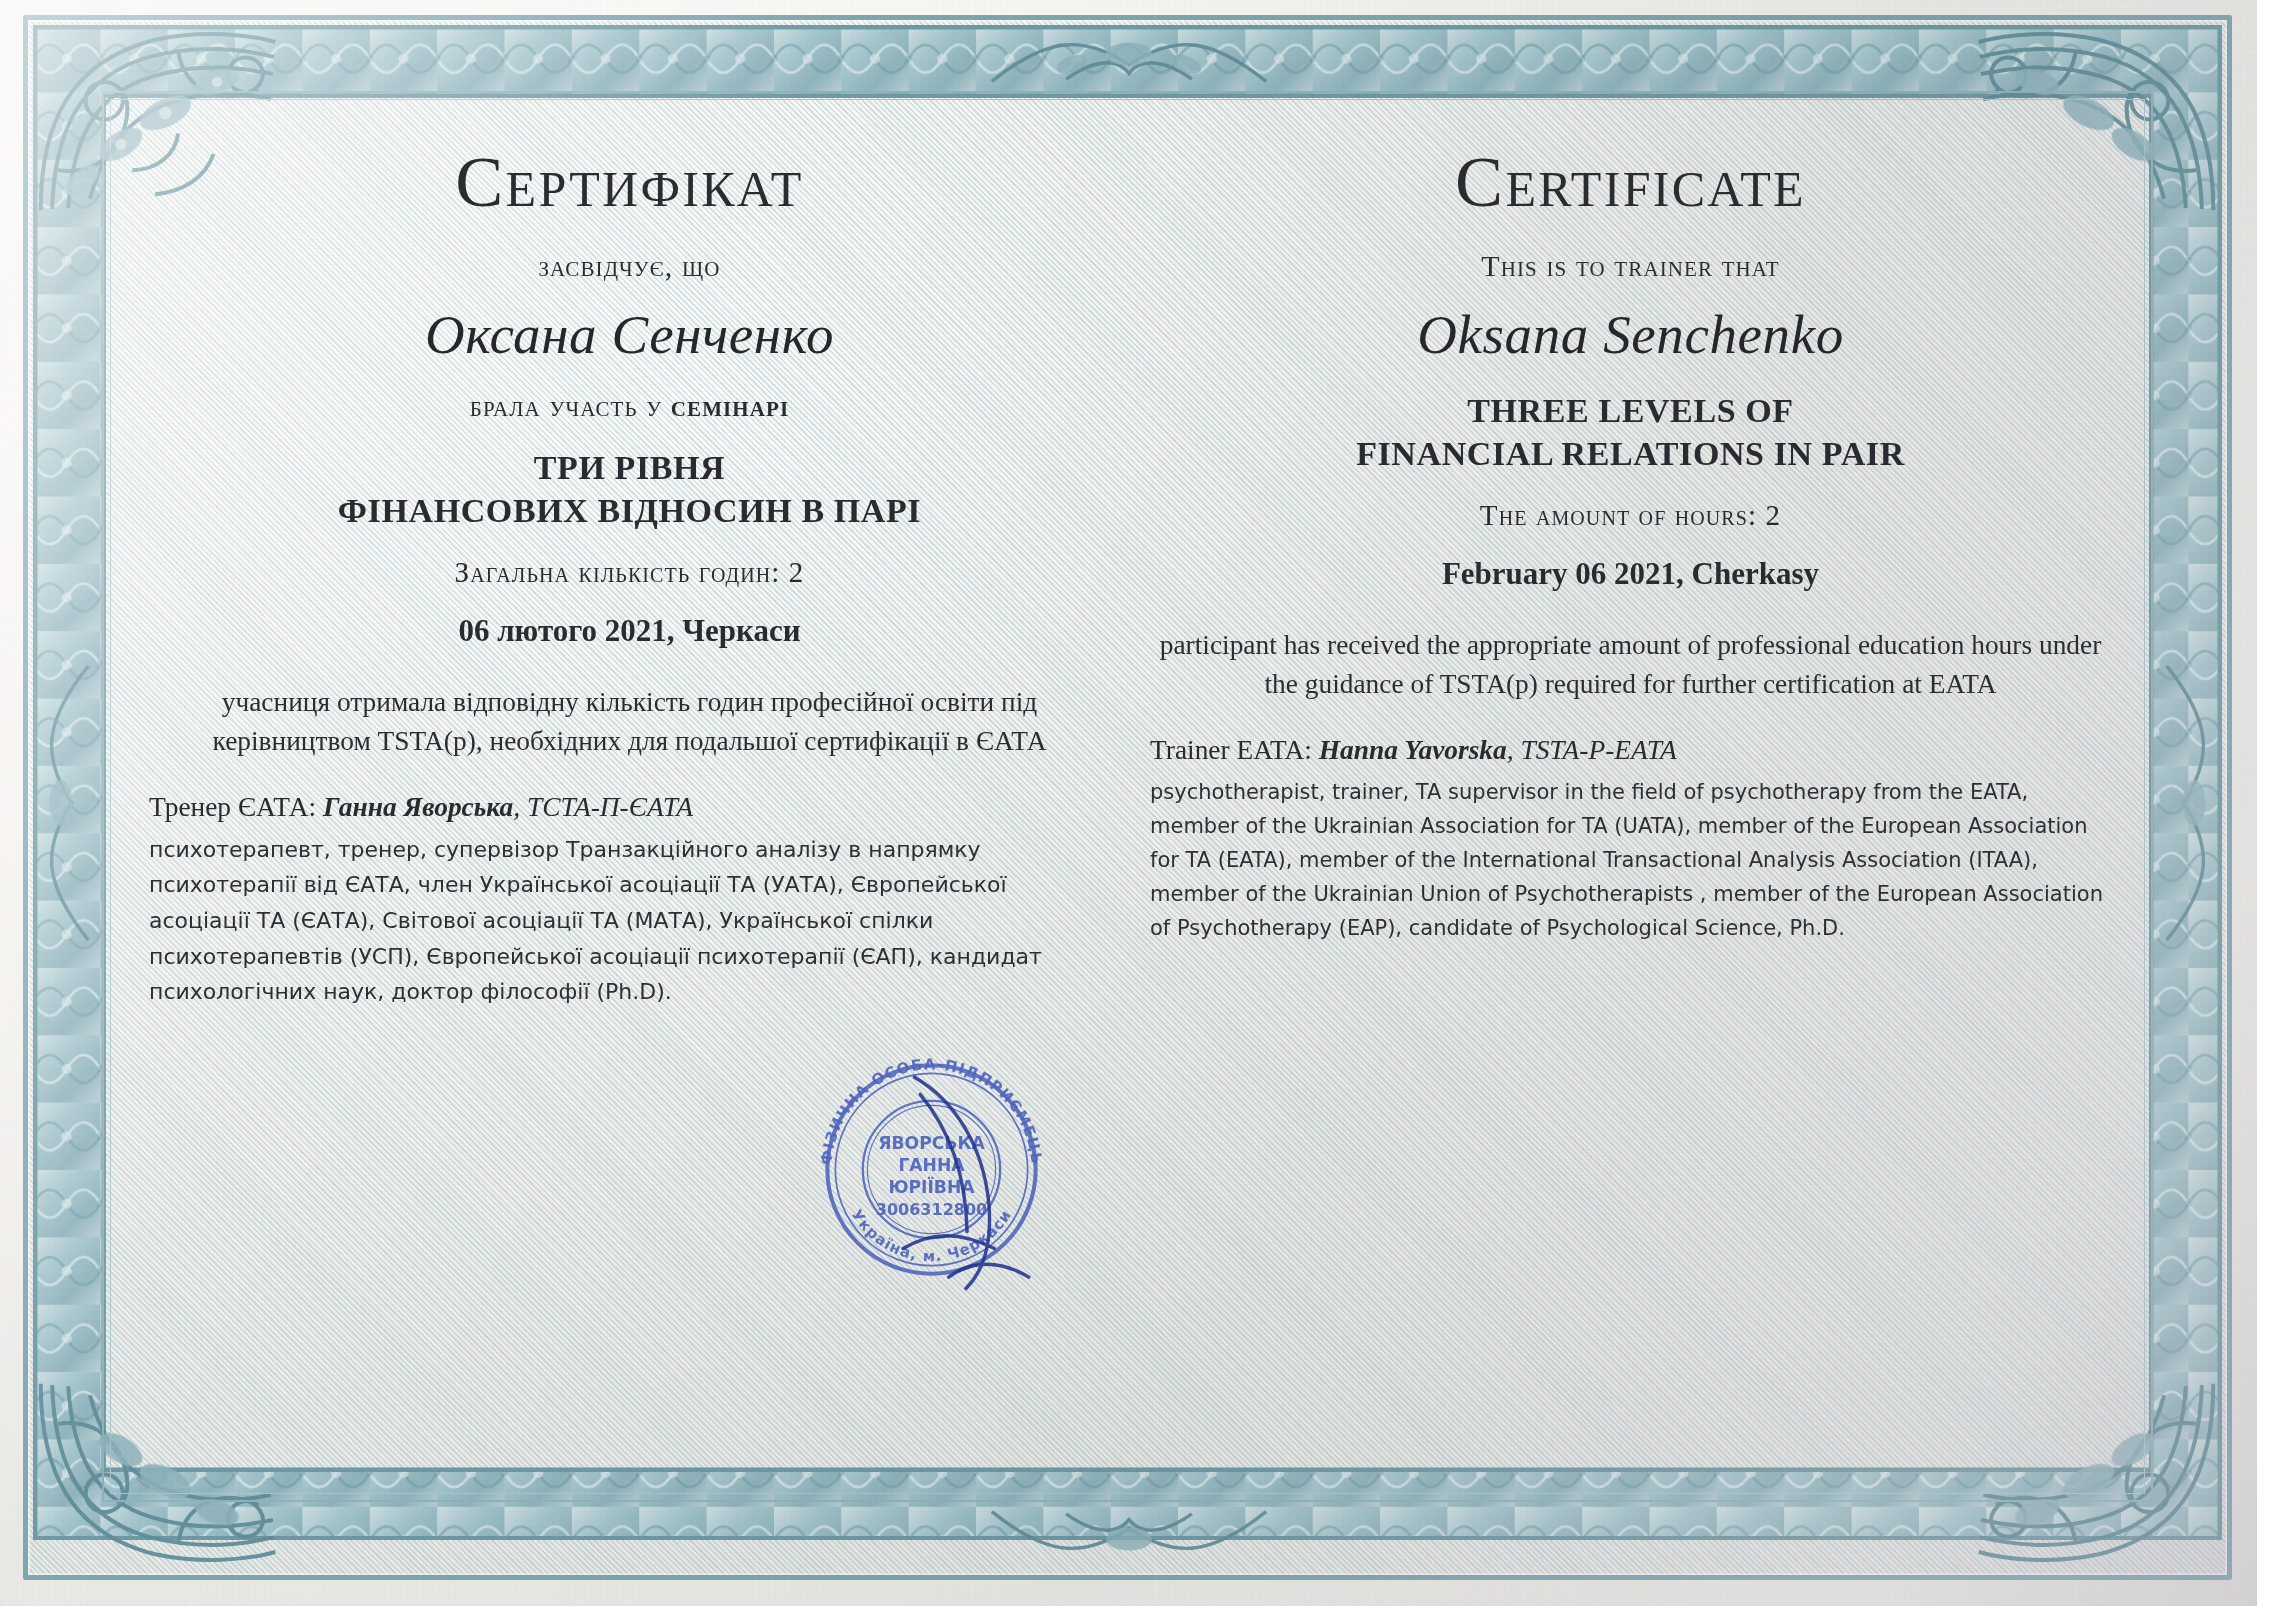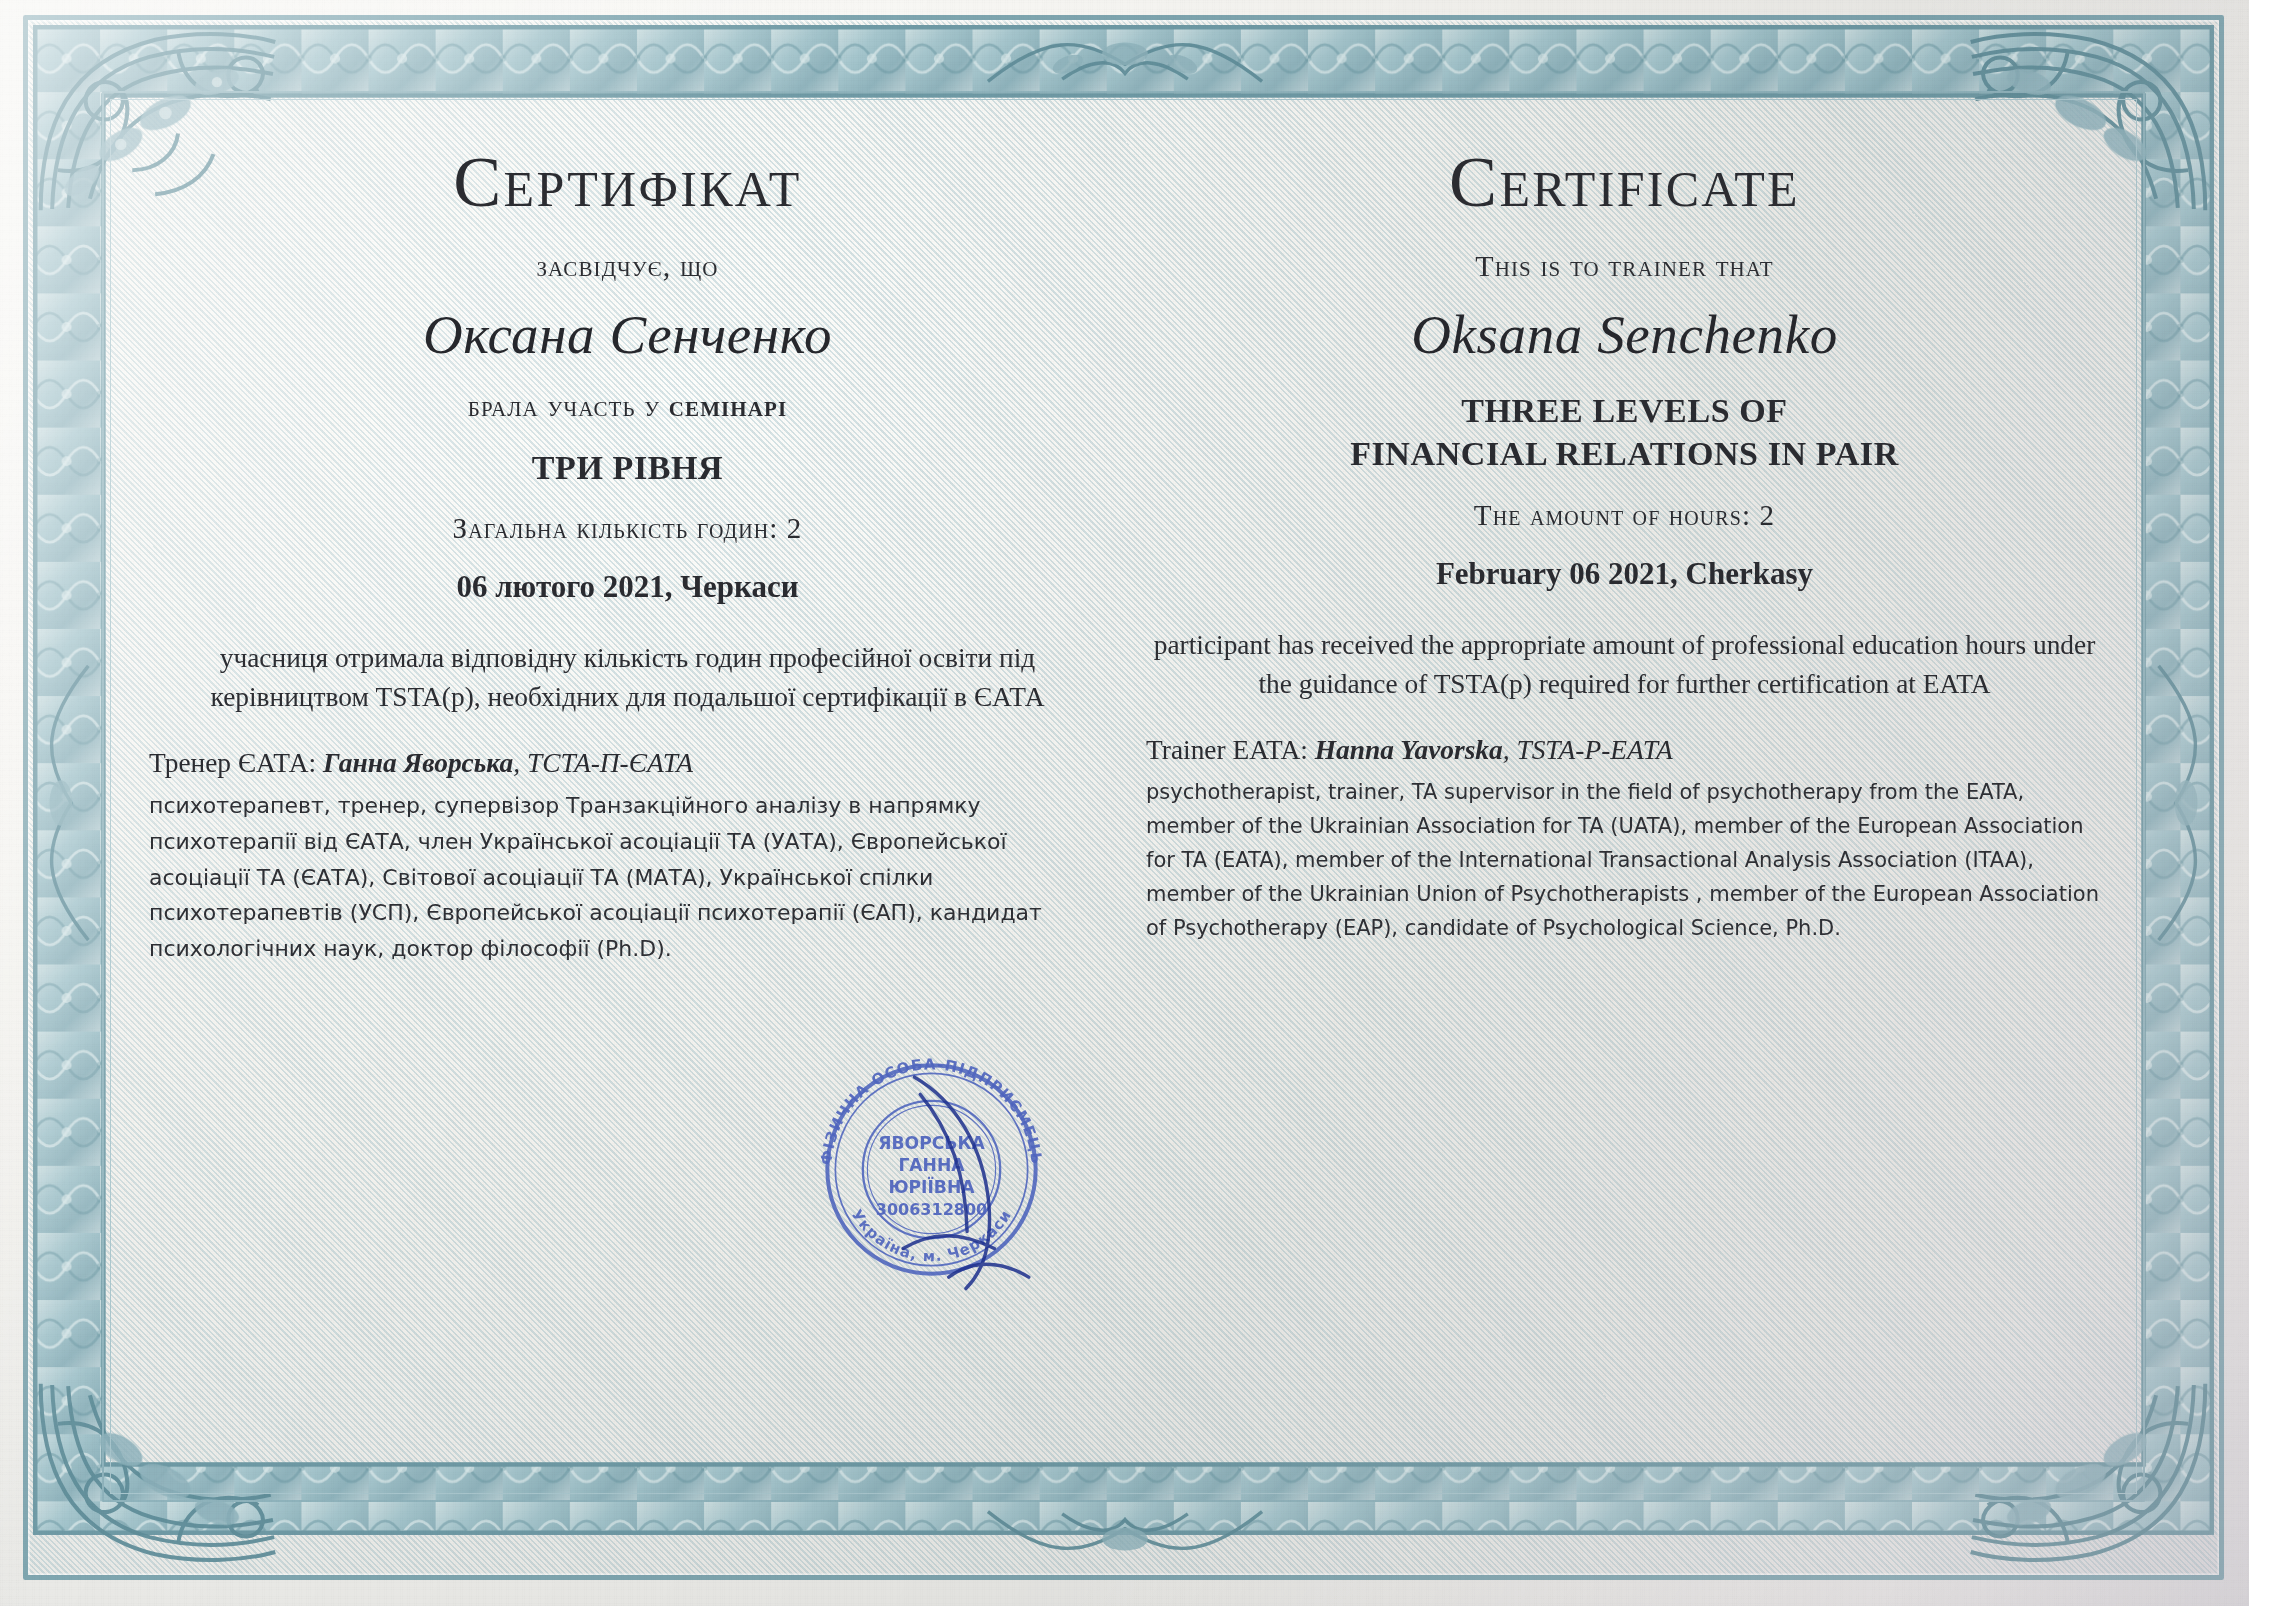--- a/index.html
+++ b/index.html
@@ -15,20 +15,21 @@
   }
 
   
   .certificate {
     position: relative;
     width: 2249px;
     height: 1606px;
     background:
       radial-gradient(ellipse at 30% 25%, #fdfdfb 0%, #f3f2ee 45%, #e9e9e6 75%, #dedee0 100%);
     overflow: hidden;
+    padding-left: 8px;
   }
   
   .paper-sheen {
     position: absolute;
     inset: 0;
     background:
       linear-gradient(118deg, rgba(255,255,255,0.55) 0%, rgba(255,255,255,0.0) 28%, rgba(0,0,0,0.035) 62%, rgba(210,196,200,0.18) 88%, rgba(188,176,186,0.28) 100%);
     pointer-events: none;
     z-index: 6;
   }
@@ -363,20 +364,21 @@
 
     <div class="col col-left">
       <h1 class="title title-ua">Сертифікат</h1>
       <div class="subline">засвідчує, що</div>
       <div class="recipient">Оксана Сенченко</div>
       <div class="participated">
         <span>брала участь у </span><b>семінарі</b>
       </div>
       <div class="event">
         <div>ТРИ РІВНЯ</div>
+        <div>ФІНАНСОВИХ ВІДНОСИН В ПАРІ</div>
       </div>
       <div class="hours">Загальна кількість годин: 2</div>
       <div class="date">06 лютого 2021, Черкаси</div>
       <p class="paragraph">учасниця отримала відповідну кількість годин професійної освіти під керівництвом TSTA(p), необхідних для подальшої сертифікації в ЄАТА</p>
       <div class="trainer-line">
         <span class="t-label">Тренер ЄАТА: </span><span class="t-name">Ганна Яворська</span><span class="t-cred">, ТСТА-П-ЄАТА</span>
       </div>
       <p class="trainer-bio">психотерапевт, тренер, супервізор Транзакційного аналізу в напрямку психотерапії від ЄАТА, член Української асоціації ТА (УАТА), Європейської асоціації ТА (ЄАТА), Світової асоціації ТА (МАТА), Української спілки психотерапевтів (УСП), Європейської асоціації психотерапії (ЄАП), кандидат психологічних наук, доктор філософії (Ph.D).</p>
     </div>
 

